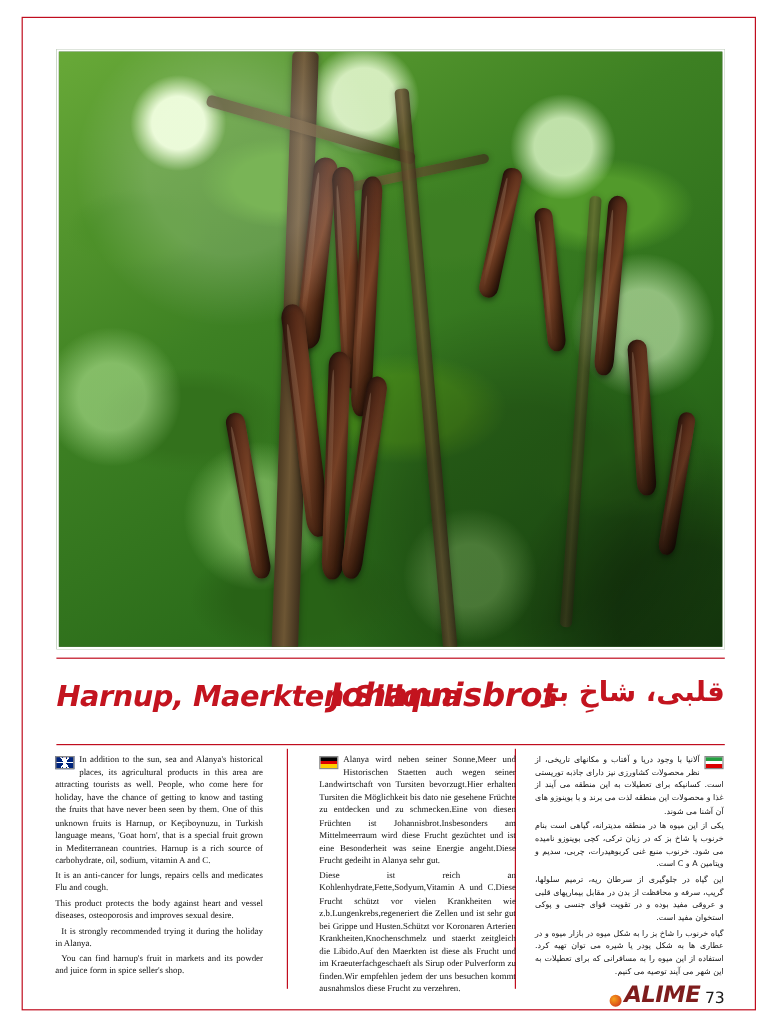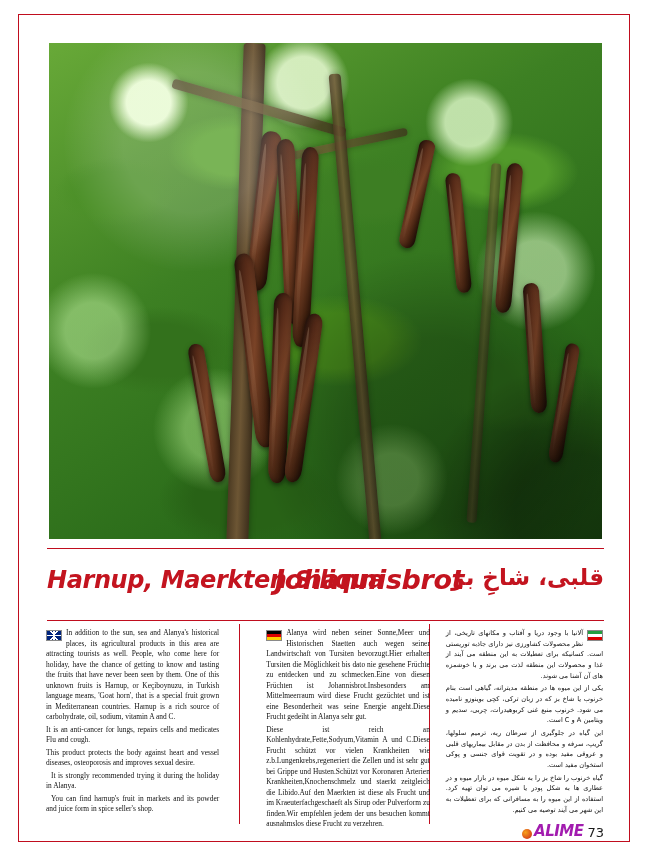--- a/index.html
+++ b/index.html
@@ -227,22 +227,22 @@
     right: 46px;
     bottom: 18px;
     display: flex;
     align-items: flex-end;
     gap: 4px;
   }
   .logo-mark {
     font-family: "DejaVu Sans", sans-serif;
     font-weight: bold;
     font-style: italic;
-    font-size: 15px;
-    color: #a21caf;
+    font-size: 19px;
+    color: #7f1d1d;
     letter-spacing: -0.5px;
     position: relative;
     padding-left: 12px;
   }
   .logo-mark::before {
     content: "";
     position: absolute;
     left: 0;
     bottom: 1px;
     width: 10px;
@@ -307,21 +307,21 @@
     </div>
 
     <div class="col de">
       <span class="flag flag-de"></span>
       <p class="para">Alanya wird neben seiner Sonne,Meer und Historischen Staetten auch wegen seiner Landwirtschaft von Tursiten bevorzugt.Hier erhalten Tursiten die Möglichkeit bis dato nie gesehene Früchte zu entdecken und zu schmecken.Eine von diesen Früchten ist Johannisbrot.Insbesonders am Mittelmeerraum wird diese Frucht gezüchtet und ist eine Besonderheit was seine Energie angeht.Diese Frucht gedeiht in Alanya sehr gut.</p>
       <p class="para">Diese ist reich an Kohlenhydrate,Fette,Sodyum,Vitamin A und C.Diese Frucht schützt vor vielen Krankheiten wie z.b.Lungenkrebs,regeneriert die Zellen und ist sehr gut bei Grippe und Husten.Schützt vor Koronaren Arterien Krankheiten,Knochenschmelz und staerkt zeitgleich die Libido.Auf den Maerkten ist diese als Frucht und im Kraeuterfachgeschaeft als Sirup oder Pulverform zu finden.Wir empfehlen jedem der uns besuchen kommt ausnahmslos diese Frucht zu verzehren.</p>
     </div>
 
     <div class="col fa">
       <span class="flag flag-ir"></span>
-      <p class="para">آلانیا با وجود دریا و آفتاب و مکانهای تاریخی، از نظر محصولات کشاورزی نیز دارای جاذبه توریستی است. کسانیکه برای تعطیلات به این منطقه می آیند از غذا و محصولات این منطقه لذت می برند و با خوشمزه های آن آشنا می شوند.</p>
+      <p class="para">آلانیا با وجود دریا و آفتاب و مکانهای تاریخی، از نظر محصولات کشاورزی نیز دارای جاذبه توریستی است. کسانیکه برای تعطیلات به این منطقه می آیند از غذا و محصولات این منطقه لذت می برند و با بوینوزو های آن آشنا می شوند.</p>
       <p class="para">یکی از این میوه ها در منطقه مدیترانه، گیاهی است بنام خرنوب یا شاخ بز که در زبان ترکی، کچی بوینوزو نامیده می شود. خرنوب منبع غنی کربوهیدرات، چربی، سدیم و ویتامین A و C است.</p>
       <p class="para">این گیاه در جلوگیری از سرطان ریه، ترمیم سلولها، گریپ، سرفه و محافظت از بدن در مقابل بیماریهای قلبی و عروقی مفید بوده و در تقویت قوای جنسی و پوکی استخوان مفید است.</p>
       <p class="para">گیاه خرنوب را شاخ بز را به شکل میوه در بازار میوه و در عطاری ها به شکل پودر یا شیره می توان تهیه کرد. استفاده از این میوه را به مسافرانی که برای تعطیلات به این شهر می آیند توصیه می کنیم.</p>
     </div>
   </div>
 
   <div class="footer-logo">
     <span class="logo-mark">ALIME</span>
     <span class="page-num">73</span>
   </div>

